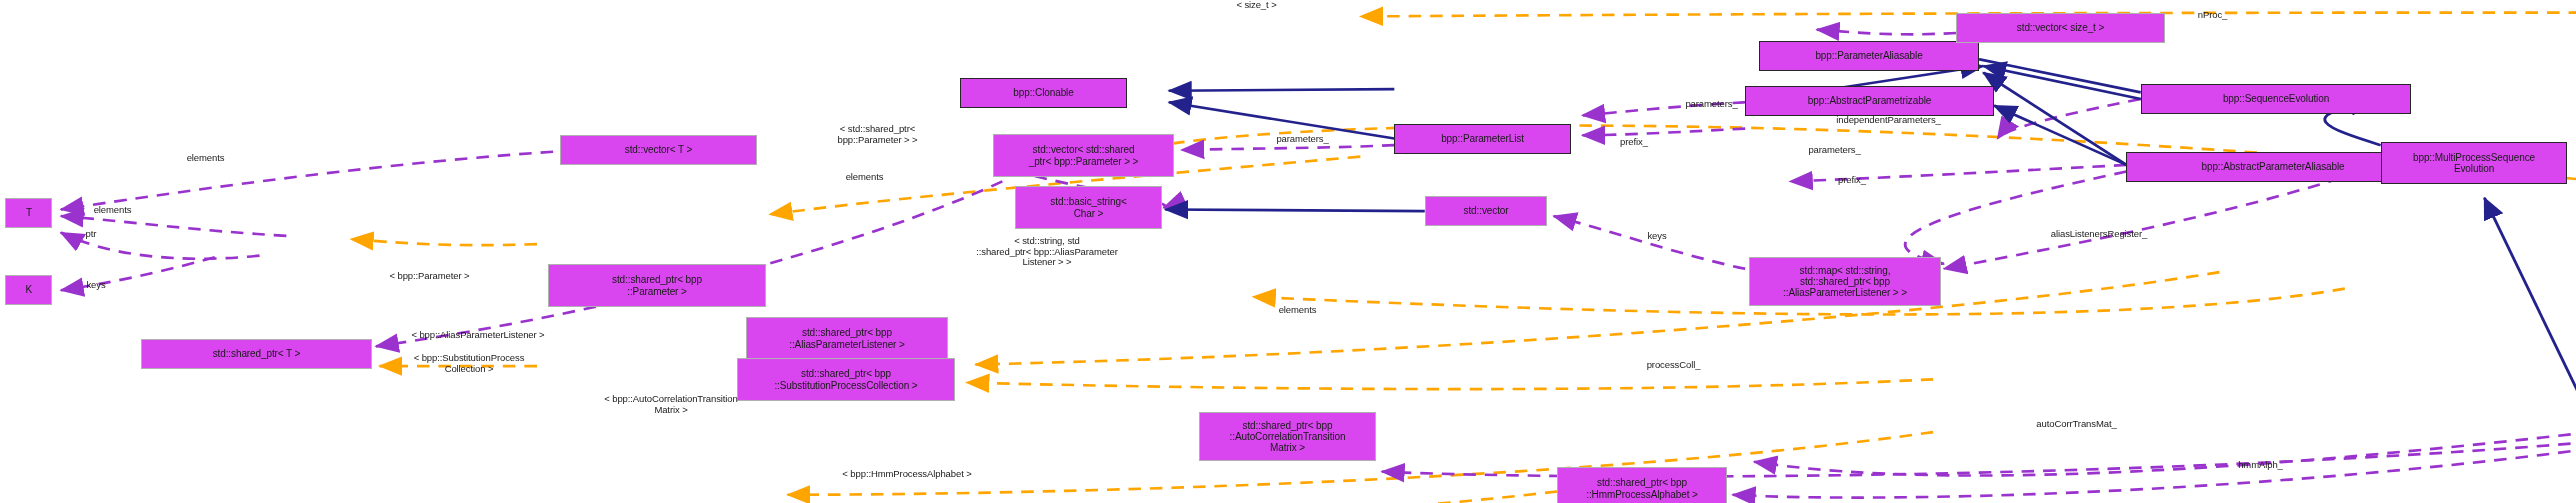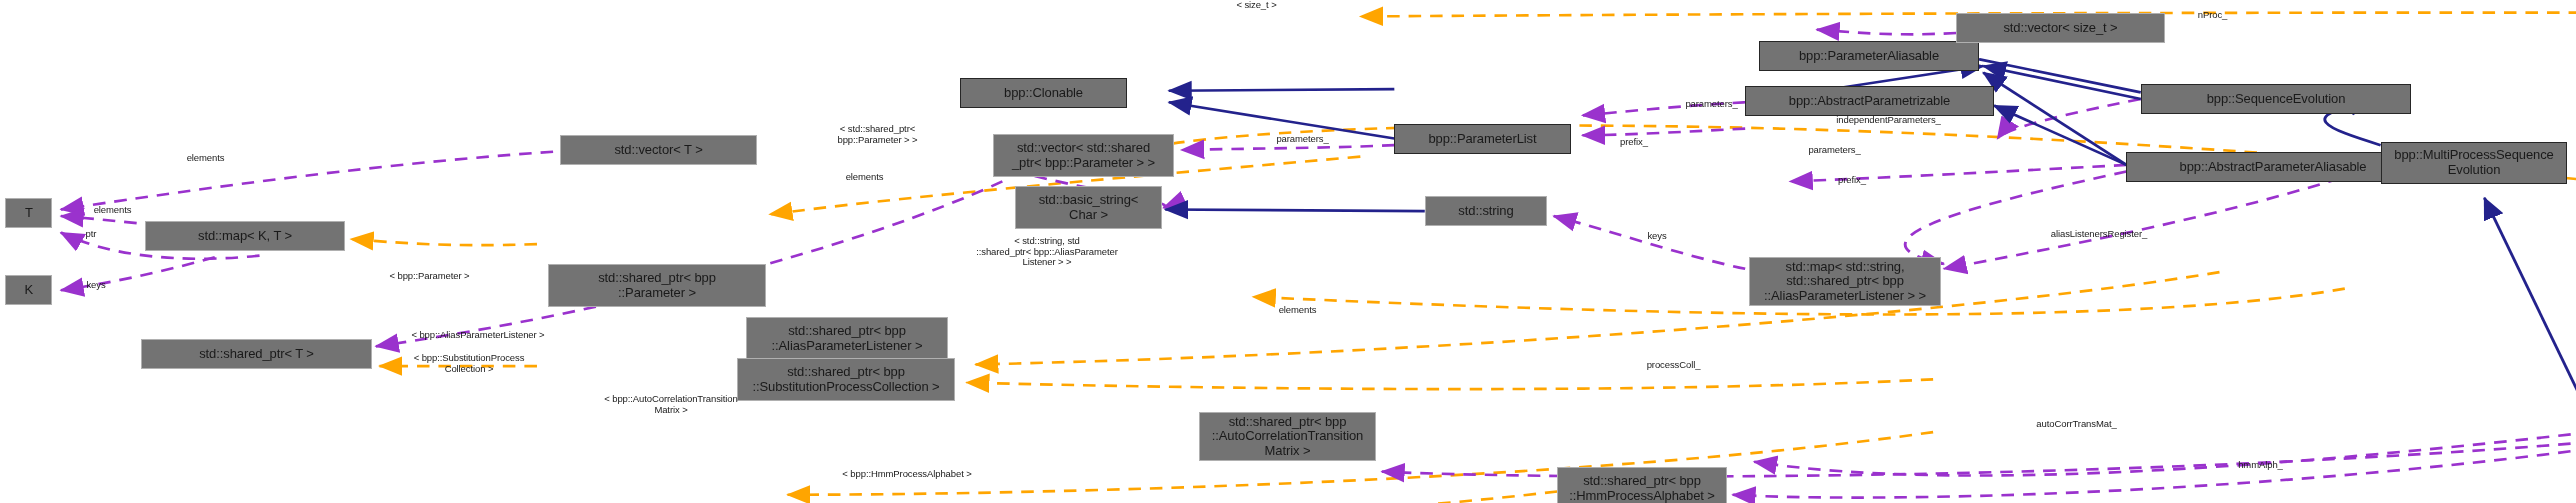--- a/index.html
+++ b/index.html
@@ -22,24 +22,24 @@
     height: 503px;
     pointer-events: none;
   }
   .node {
     position: absolute;
     box-sizing: border-box;
     display: flex;
     align-items: center;
     justify-content: center;
     text-align: center;
-    background: #737373;
+    background: #d946ef;
     border: 0.8px solid #b0b0b0;
     color: #1a1a1a;
-    font-size: 13px;
+    font-size: 10px;
     line-height: 1.12;
     white-space: pre-line;
     padding: 0.8px 3.3px;
     letter-spacing: -0.1px;
   }
   .node.key {
     border: 1.3px solid #262626;
   }
   .edge-label {
     position: absolute;
@@ -117,34 +117,33 @@
       <path d="M1448,255 L1388,120"></path>
       <path d="M796,128 L651,127"></path>
     </g>
     <g fill="none" stroke="#23228c" stroke-width="1.6">
       <path d="M1106,36 L1196,56" marker-start="none"></path>
     </g>
   </svg>
 
   <div class="node" style="left: 5.4px; top: 198px; width: 47px; height: 30px;"><span>T</span></div>
   <div class="node" style="left: 5.4px; top: 275px; width: 47px; height: 30px;"><span>K</span></div>
-  <div class="node" style="left: 145px; top: 221px; width: 200px; height: 30px;"><span>std::map&lt; K, T &gt;</span></div>
   <div class="node" style="left: 141px; top: 339px; width: 231px; height: 30px;"><span>std::shared_ptr&lt; T &gt;</span></div>
   <div class="node" style="left: 553px; top: 135px; width: 197px; height: 30px; margin-left: 7px;"><span>std::vector&lt; T &gt;</span></div>
   <div class="node" style="left: 548px; top: 264px; width: 218px; height: 43px;"><span>std::shared_ptr&lt; bpp
 ::Parameter &gt;</span></div>
   <div class="node" style="left: 746px; top: 317px; width: 202px; height: 43px;"><span>std::shared_ptr&lt; bpp
 ::AliasParameterListener &gt;</span></div>
   <div class="node" style="left: 737px; top: 358px; width: 218px; height: 43px;"><span>std::shared_ptr&lt; bpp
 ::SubstitutionProcessCollection &gt;</span></div>
   <div class="node" style="left: 1015px; top: 186px; width: 147px; height: 43px;"><span>std::basic_string&lt;
 Char &gt;</span></div>
   <div class="node" style="left: 993px; top: 134px; width: 181px; height: 43px;"><span>std::vector&lt; std::shared
 _ptr&lt; bpp::Parameter &gt; &gt;</span></div>
-  <div class="node" style="left: 1425px; top: 196px; width: 122px; height: 30px;"><span>std::string</span></div>
+  <div class="node" style="left: 1425px; top: 196px; width: 122px; height: 30px;"><span>std::vector</span></div>
   <div class="node key" style="left: 960px; top: 78px; width: 167px; height: 30px;"><span>bpp::Clonable</span></div>
   <div class="node key" style="left: 1394px; top: 124px; width: 177px; height: 30px;"><span>bpp::ParameterList</span></div>
   <div class="node key" style="left: 1745px; top: 86px; width: 249px; height: 30px;"><span>bpp::AbstractParametrizable</span></div>
   <div class="node key" style="left: 1759px; top: 41px; width: 220px; height: 30px;"><span>bpp::ParameterAliasable</span></div>
   <div class="node" style="left: 1956px; top: 13px; width: 209px; height: 30px;"><span>std::vector&lt; size_t &gt;</span></div>
   <div class="node key" style="left: 2141px; top: 84px; width: 270px; height: 30px;"><span>bpp::SequenceEvolution</span></div>
   <div class="node key" style="left: 2126px; top: 152px; width: 294px; height: 30px;"><span>bpp::AbstractParameterAliasable</span></div>
   <div class="node key" style="left: 2381px; top: 142px; width: 186px; height: 42px;"><span>bpp::MultiProcessSequence
 Evolution</span></div>
   <div class="node" style="left: 1749px; top: 257px; width: 192px; height: 49px;"><span>std::map&lt; std::string,

